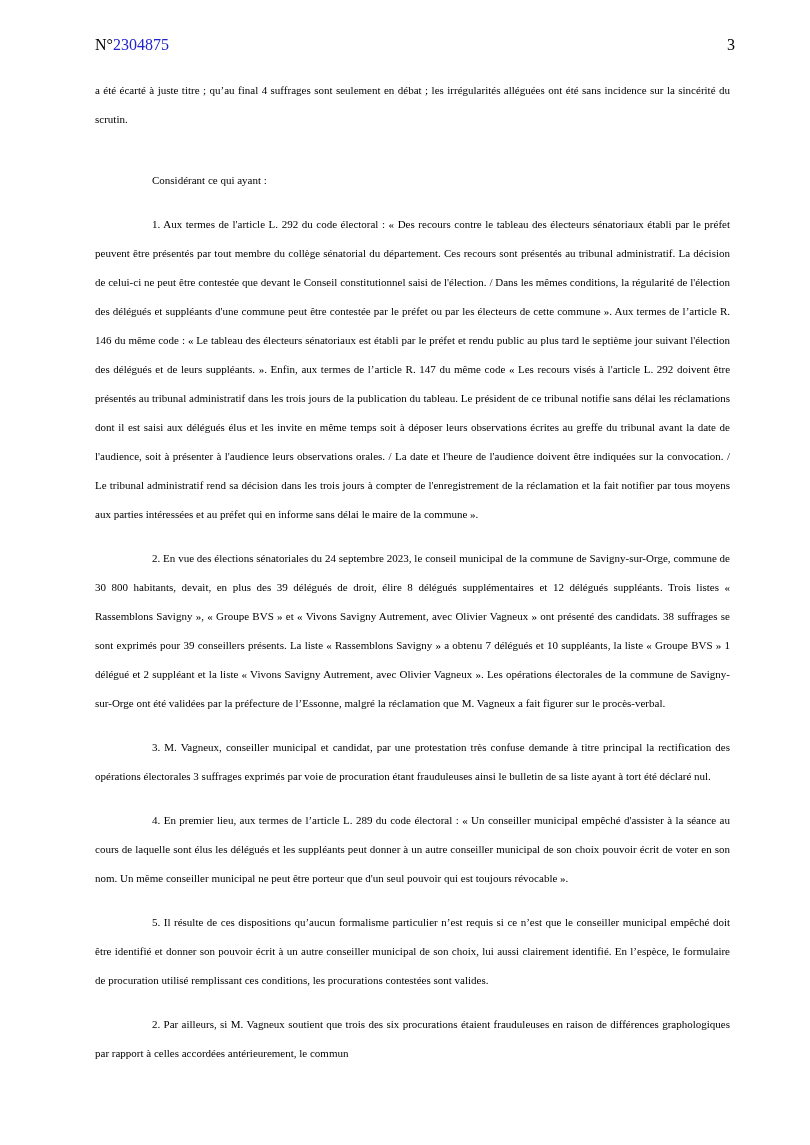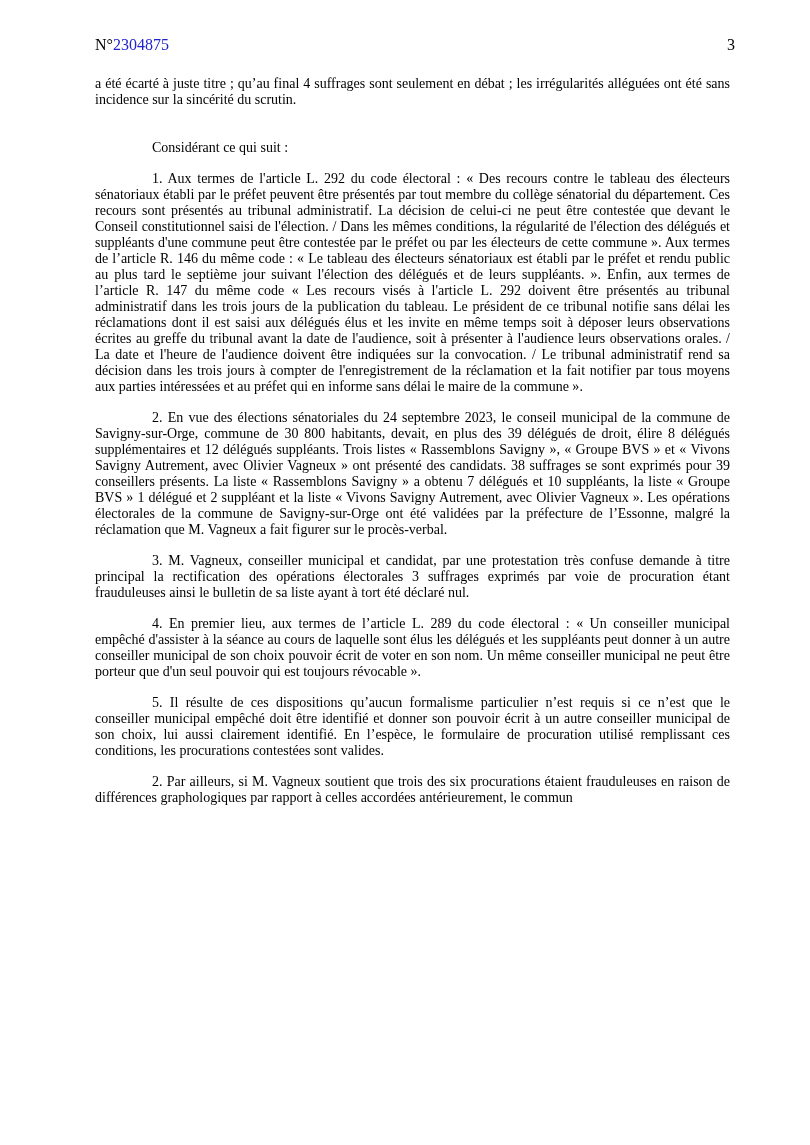--- a/index.html
+++ b/index.html
@@ -20,43 +20,43 @@
     padding: 34px 75px 0 95px;
     font-size: 16px;
     line-height: 21px;
   }
   .case-num { text-decoration: none; }
   .body-text {
     margin: 21px 72px 0 95px; 
   }
   .para {
     margin: 0 8px 15px 0;
-    font-size: 14px;
-    line-height: 16px;
+    font-size: 11px;
+    line-height: 29px;
     text-align: justify;
   }
   .para.indent { text-indent: 57px; }
   .para.gap-large { margin-top: 32px; }
   .it { }
 </style>
 </head>
 <body>
 
 <div class="page">
 
   <div class="header">
     <div>
       <span>N°</span><span class="case-num" style="color: rgb(34, 34, 204);">2304875</span>
     </div>
     <span>3</span>
   </div>
 
   <div class="body-text">
       <p class="para"><span>a été écarté à juste titre ; qu’au final 4 suffrages sont seulement en débat ; les irrégularités alléguées ont été sans incidence sur la sincérité du scrutin.</span></p>
-      <p class="para indent gap-large"><span>Considérant ce qui suit :</span></p>
+      <p class="para indent gap-large"><span>Considérant ce qui ayant :</span></p>
       <p class="para indent"><span>1. Aux termes de l'article L. 292 du code électoral : </span><span class="it">« Des recours contre le tableau des électeurs sénatoriaux établi par le préfet peuvent être présentés par tout membre du collège sénatorial du département. Ces recours sont présentés au tribunal administratif. La décision de celui-ci ne peut être contestée que devant le Conseil constitutionnel saisi de l'élection. / Dans les mêmes conditions, la régularité de l'élection des délégués et suppléants d'une commune peut être contestée par le préfet ou par les électeurs de cette commune »</span><span>. Aux termes de l’article R. 146 du même code : </span><span class="it">« Le tableau des électeurs sénatoriaux est établi par le préfet et rendu public au plus tard le septième jour suivant l'élection des délégués et de leurs suppléants. »</span><span>. Enfin, aux termes de l’article R. 147 du même code </span><span class="it">« Les recours visés à l'article L. 292 doivent être présentés au tribunal administratif dans les trois jours de la publication du tableau. Le président de ce tribunal notifie sans délai les réclamations dont il est saisi aux délégués élus et les invite en même temps soit à déposer leurs observations écrites au greffe du tribunal avant la date de l'audience, soit à présenter à l'audience leurs observations orales. / La date et l'heure de l'audience doivent être indiquées sur la convocation. / Le tribunal administratif rend sa décision dans les trois jours à compter de l'enregistrement de la réclamation et la fait notifier par tous moyens aux parties intéressées et au préfet qui en informe sans délai le maire de la commune »</span><span>.</span></p>
       <p class="para indent"><span>2. En vue des élections sénatoriales du 24 septembre 2023, le conseil municipal de la commune de Savigny-sur-Orge, commune de 30&nbsp;800 habitants, devait, en plus des 39 délégués de droit, élire 8 délégués supplémentaires et 12 délégués suppléants. Trois listes « Rassemblons Savigny », « Groupe BVS » et « Vivons Savigny Autrement, avec Olivier Vagneux » ont présenté des candidats. 38 suffrages se sont exprimés pour 39 conseillers présents. La liste « Rassemblons Savigny » a obtenu 7 délégués et 10 suppléants, la liste « Groupe BVS » 1 délégué et 2 suppléant et la liste « Vivons Savigny Autrement, avec Olivier Vagneux ». Les opérations électorales de la commune de Savigny-sur-Orge ont été validées par la préfecture de l’Essonne, malgré la réclamation que M. Vagneux a fait figurer sur le procès-verbal.</span></p>
       <p class="para indent"><span>3. M. Vagneux, conseiller municipal et candidat, par une protestation très confuse demande à titre principal la rectification des opérations électorales 3 suffrages exprimés par voie de procuration étant frauduleuses ainsi le bulletin de sa liste ayant à tort été déclaré nul.</span></p>
       <p class="para indent"><span>4. En premier lieu, aux termes de l’article L. 289 du code électoral : </span><span class="it">« Un conseiller municipal empêché d'assister à la séance au cours de laquelle sont élus les délégués et les suppléants peut donner à un autre conseiller municipal de son choix pouvoir écrit de voter en son nom. Un même conseiller municipal ne peut être porteur que d'un seul pouvoir qui est toujours révocable »</span><span>.</span></p>
       <p class="para indent"><span>5. Il résulte de ces dispositions qu’aucun formalisme particulier n’est requis si ce n’est que le conseiller municipal empêché doit être identifié et donner son pouvoir écrit à un autre conseiller municipal de son choix, lui aussi clairement identifié. En l’espèce, le formulaire de procuration utilisé remplissant ces conditions, les procurations contestées sont valides.</span></p>
       <p class="para indent"><span>2. Par ailleurs, si M. Vagneux soutient que trois des six procurations étaient frauduleuses en raison de différences graphologiques par rapport à celles accordées antérieurement, le commun</span></p>
     </div>
 
 </div>
 

